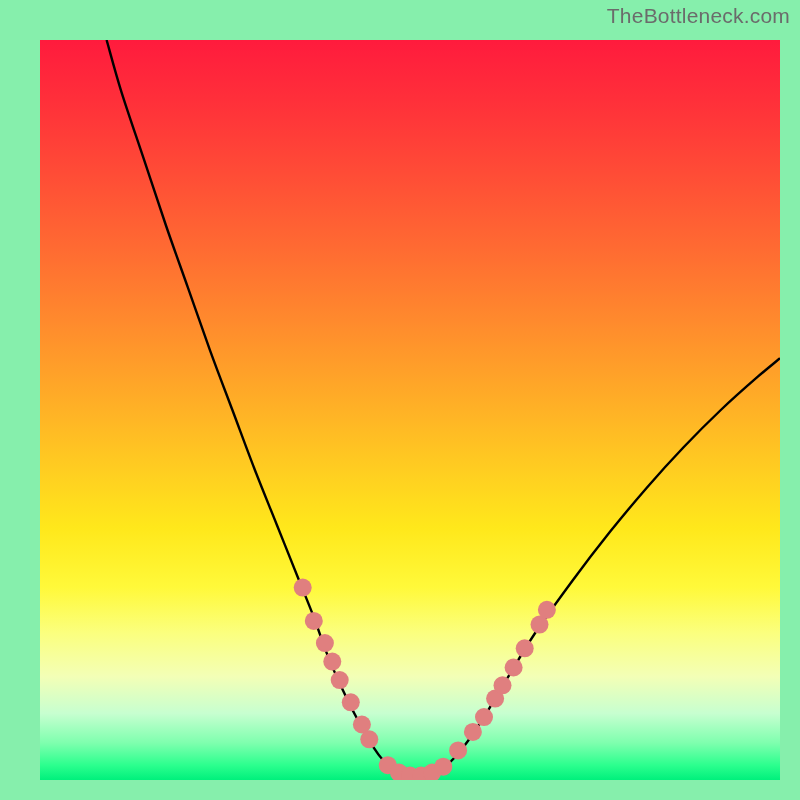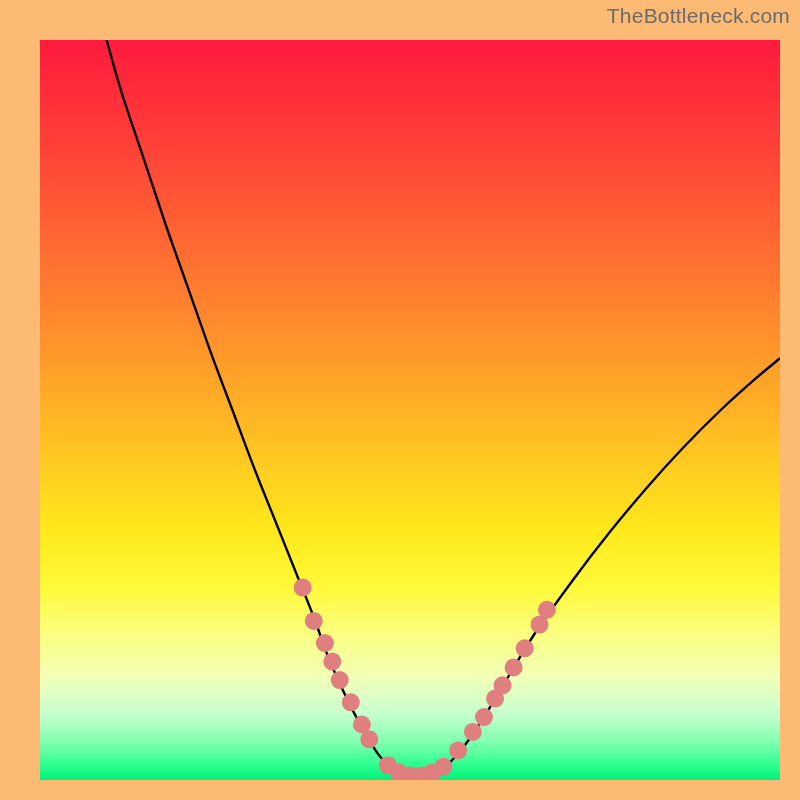--- a/index.html
+++ b/index.html
@@ -10,21 +10,21 @@
     background: #000;
     font-family: Arial, Helvetica, sans-serif;
     overflow: hidden;
   }
   .frame {
     position: absolute;
     left: 0;
     top: 0;
     width: 800px;
     height: 800px;
-    background: #fdba74;
+    background: #86efac;
   }
   .plot-area {
     position: absolute;
     left: 40px;
     top: 40px;
     width: 740px;
     height: 740px;
     
     background: linear-gradient(to bottom,
       #ff1b3d 0%,

